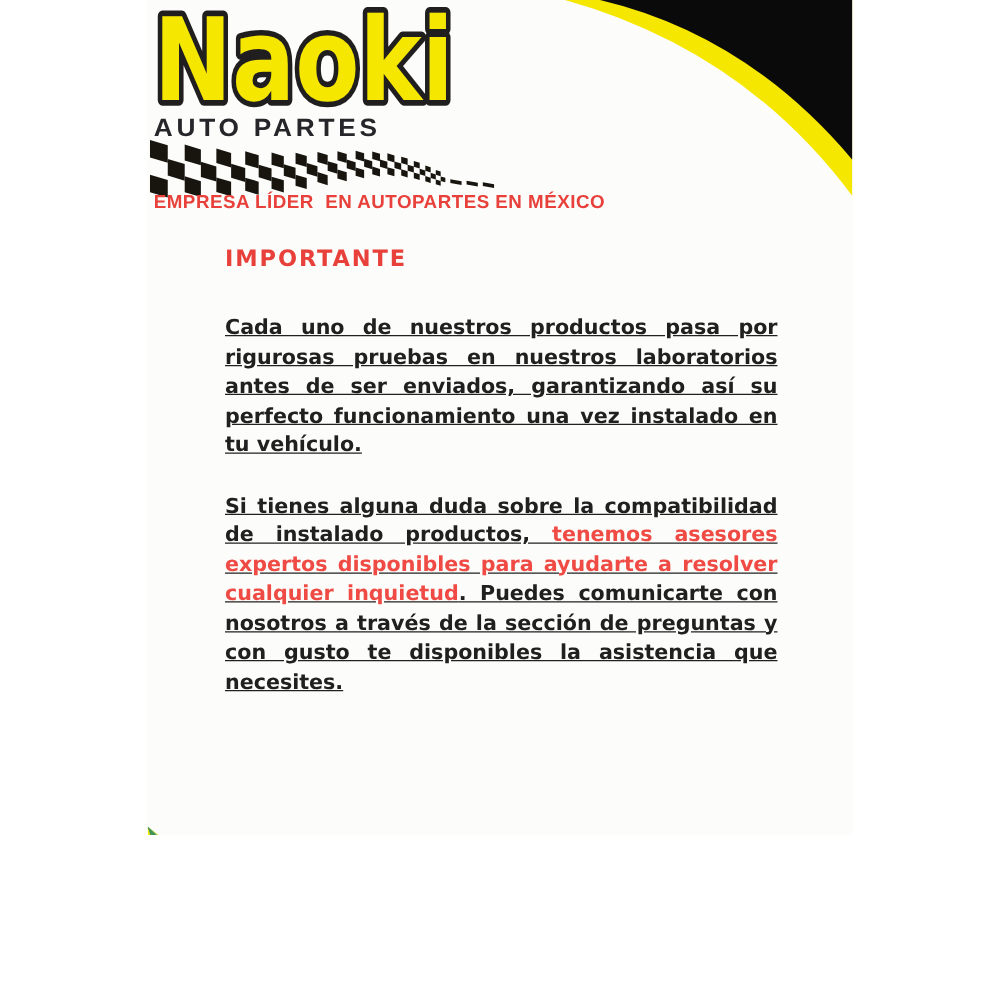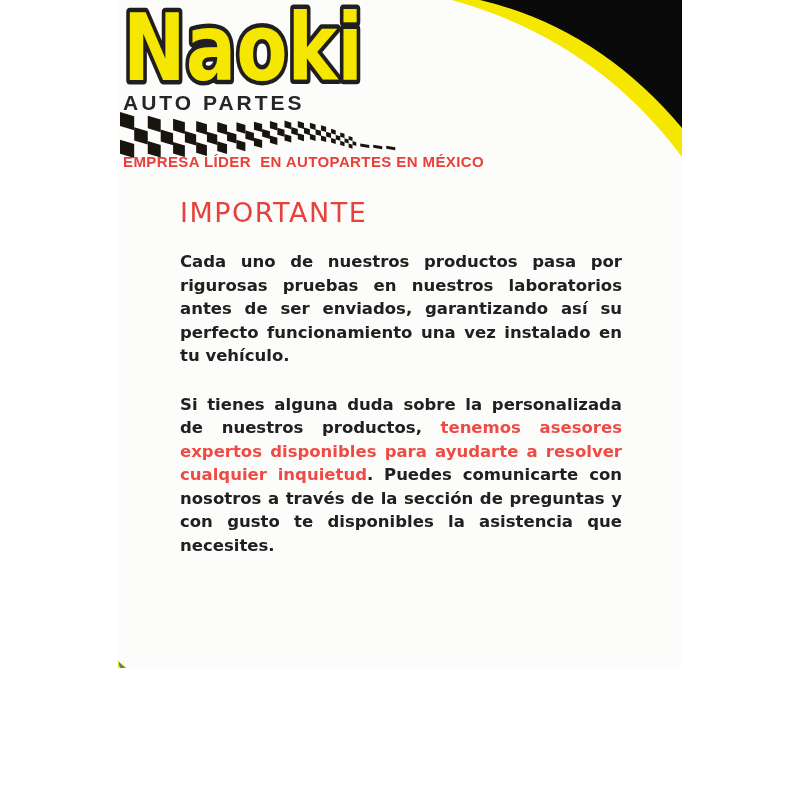--- a/index.html
+++ b/index.html
@@ -22,30 +22,30 @@
   }
   .flag-svg{position:absolute;left:0px;top:111px;width:340px;height:50px;}
   .tagline{
     position:absolute;left:5px;top:153px;
     font-family:"Liberation Sans",sans-serif;font-weight:bold;
     font-size:15px;letter-spacing:0.4px;color:var(--accent-red);
     white-space:pre;
   }
   .title{
     position:absolute;left:62px;top:197px;
-    font-size:27px;font-weight:normal;letter-spacing:1.5px;
+    font-size:18px;font-weight:bold;letter-spacing:1.5px;
     color:var(--accent-red);white-space:nowrap;text-align:right;
   }
   .textblock{
     position:absolute;left:62px;top:250px;width:442px;
     font-size:16.5px;line-height:23.5px;font-weight:bold;
     color:var(--text-dark);
   }
   .textblock p{
-    margin:0 0 25px 0;text-align:justify;text-align-last:left;
+    margin:0 0 25px 0;text-align:justify;text-align-last:left;text-decoration:underline;
   }
   .hl{color:var(--highlight-red);}
   .bottom-svg{position:absolute;left:0;bottom:0;width:564px;height:145px;}
 </style>
 </head>
 <body>
 
 <div class="stage">
   <div class="sheet">
 
@@ -110,21 +110,21 @@
         <polygon points="255.27312092806943,33.65386395555178 264.27312092806943,35.15386395555178 264.27312092806943,38.15386395555178 255.27312092806943,36.65386395555178" fill="#18150f"></polygon>
         <polygon points="268.27312092806943,34.85386395555177 277.27312092806943,36.35386395555177 277.27312092806943,39.35386395555177 268.27312092806943,37.85386395555177" fill="#18150f"></polygon>
       </svg>
 
     <div class="tagline">EMPRESA LÍDER  EN AUTOPARTES EN MÉXICO</div>
 
     <div class="title">IMPORTANTE</div>
 
     <div class="textblock">
       <p>Cada uno de nuestros productos pasa por rigurosas pruebas en nuestros laboratorios antes de ser enviados, garantizando así su perfecto funcionamiento una vez instalado en tu vehículo.</p>
-      <p><span>Si tienes alguna duda sobre la personalizada de nuestros productos, </span><span class="hl">tenemos asesores expertos disponibles para ayudarte a resolver cualquier inquietud</span><span>. Puedes comunicarte con nosotros a través de la sección de preguntas y con gusto te disponibles la asistencia que necesites.</span></p>
+      <p><span>Si tienes alguna duda sobre la compatibilidad de instalado productos, </span><span class="hl">tenemos asesores expertos disponibles para ayudarte a resolver cualquier inquietud</span><span>. Puedes comunicarte con nosotros a través de la sección de preguntas y con gusto te disponibles la asistencia que necesites.</span></p>
     </div>
 
     <svg class="bottom-svg" viewBox="0 0 564 145" aria-hidden="true">
       <defs>
         <linearGradient id="gradGreenL" x1="0" y1="0" x2="0.25" y2="1">
           <stop offset="0" stop-color="#3f9156"></stop>
           <stop offset="1" stop-color="#c6d92c"></stop>
         </linearGradient>
         <linearGradient id="gradGreenR" x1="0" y1="0" x2="0" y2="1">
           <stop offset="0" stop-color="#2e8a54"></stop>

